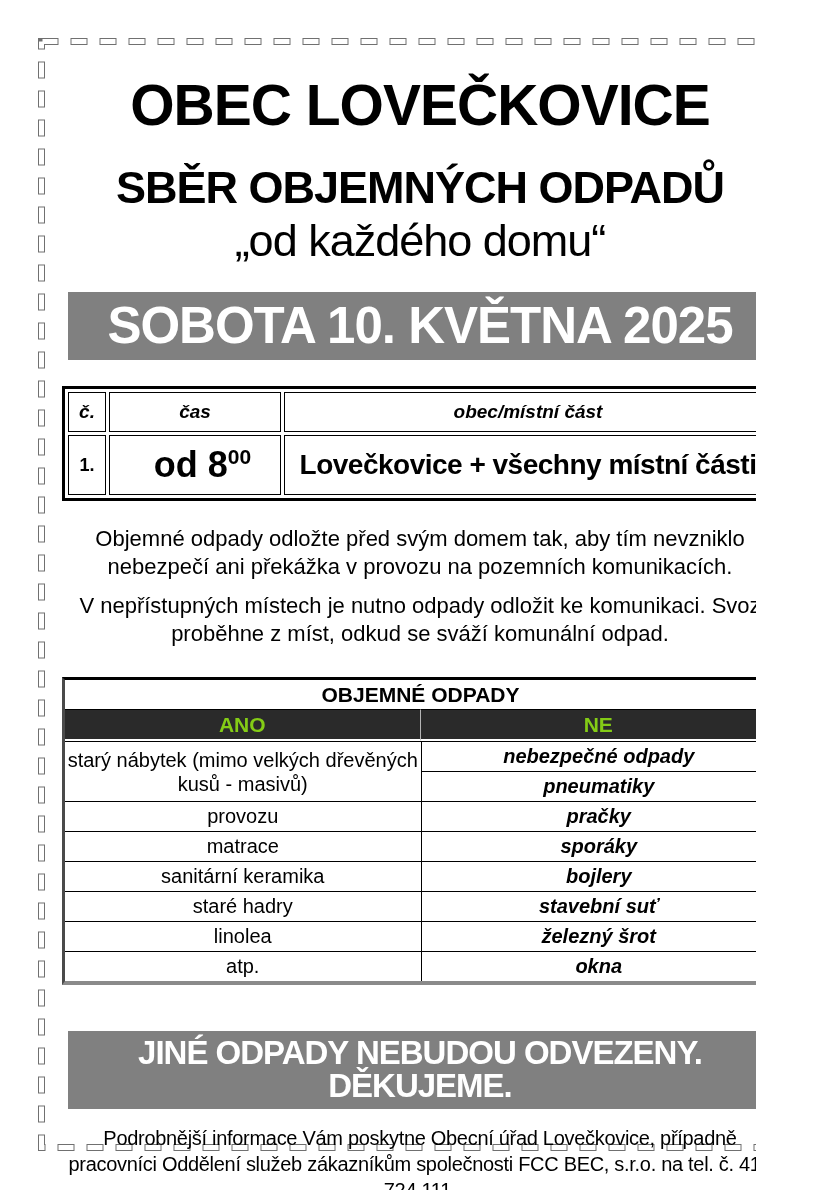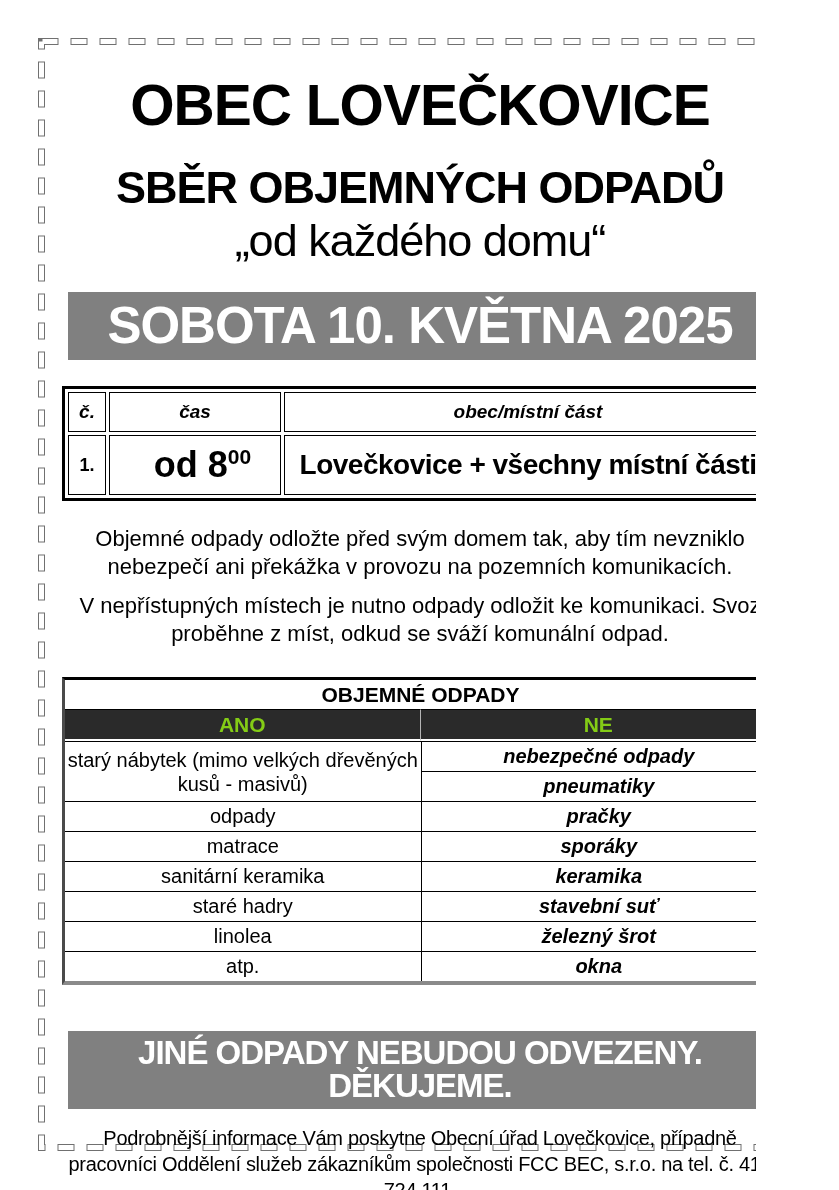--- a/index.html
+++ b/index.html
@@ -104,30 +104,30 @@
         <td>NE</td>
       </tr>
       <tr>
         <td rowspan="2" class="body-cell yes-span">starý nábytek (mimo velkých dřevěných kusů - masivů)</td>
         <td class="body-cell no-cell">nebezpečné odpady</td>
       </tr>
       <tr>
         <td class="body-cell no-cell">pneumatiky</td>
       </tr>
       <tr>
-        <td class="body-cell">odpady</td>
+        <td class="body-cell">provozu</td>
         <td class="body-cell no-cell">pračky</td>
       </tr>
       <tr>
         <td class="body-cell">matrace</td>
         <td class="body-cell no-cell">sporáky</td>
       </tr>
       <tr>
         <td class="body-cell">sanitární keramika</td>
-        <td class="body-cell no-cell">keramika</td>
+        <td class="body-cell no-cell">bojlery</td>
       </tr>
       <tr>
         <td class="body-cell">staré hadry</td>
         <td class="body-cell no-cell">stavební suť</td>
       </tr>
       <tr>
         <td class="body-cell">linolea</td>
         <td class="body-cell no-cell">železný šrot</td>
       </tr>
       <tr>

